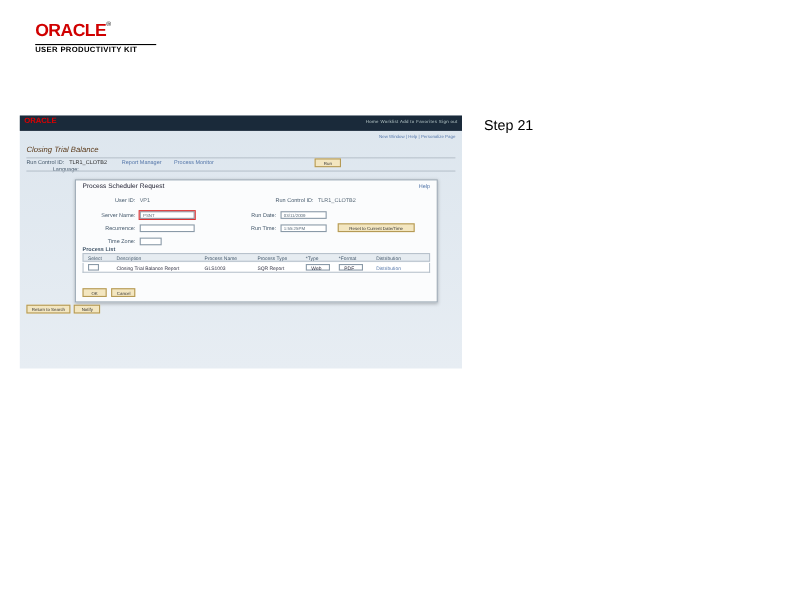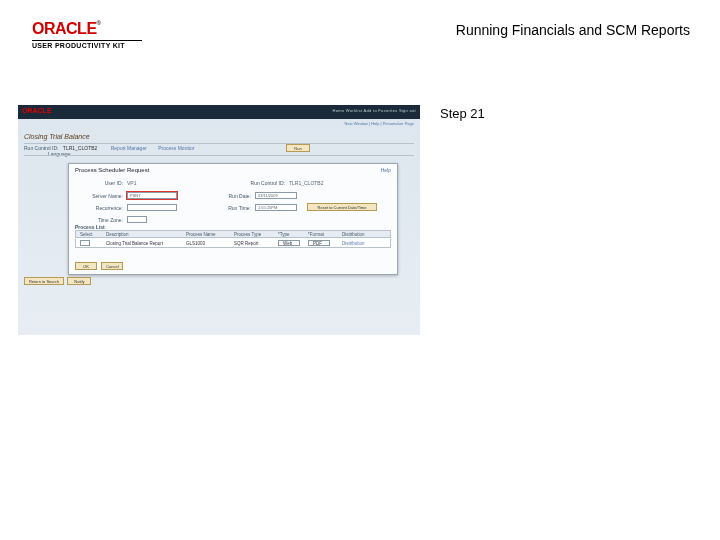--- a/index.html
+++ b/index.html
@@ -84,21 +84,20 @@
 <body>
 
 <div class="header">
   <div class="logo-block">
     <div class="oracle-logo">
       <span>ORACLE</span><span class="tm">®</span>
     </div>
     <div class="logo-rule"></div>
     <div class="upk-text">USER PRODUCTIVITY KIT</div>
   </div>
-  <div class="title">Running Financials and SCM Reports</div>
 </div>
 
 <div class="main">
   <div class="left">
     <div class="shot">
       <div class="topbar">
         <span class="o">ORACLE</span>
         <span class="nav">Home   Worklist   Add to Favorites   Sign out</span>
       </div>
       <div class="crumb">New Window | Help | Personalize Page</div>

